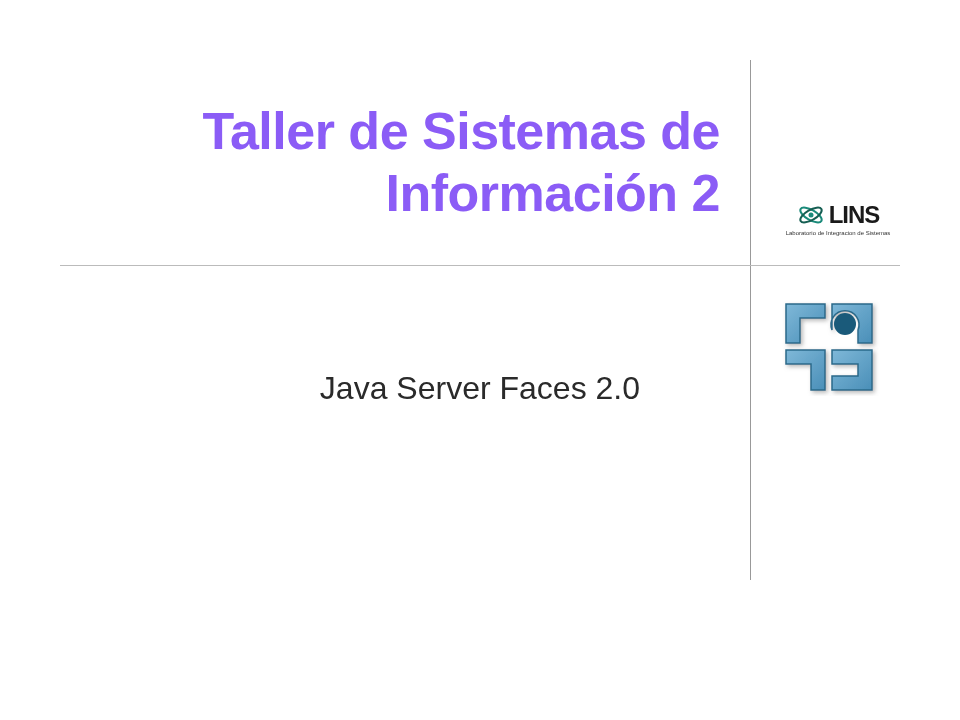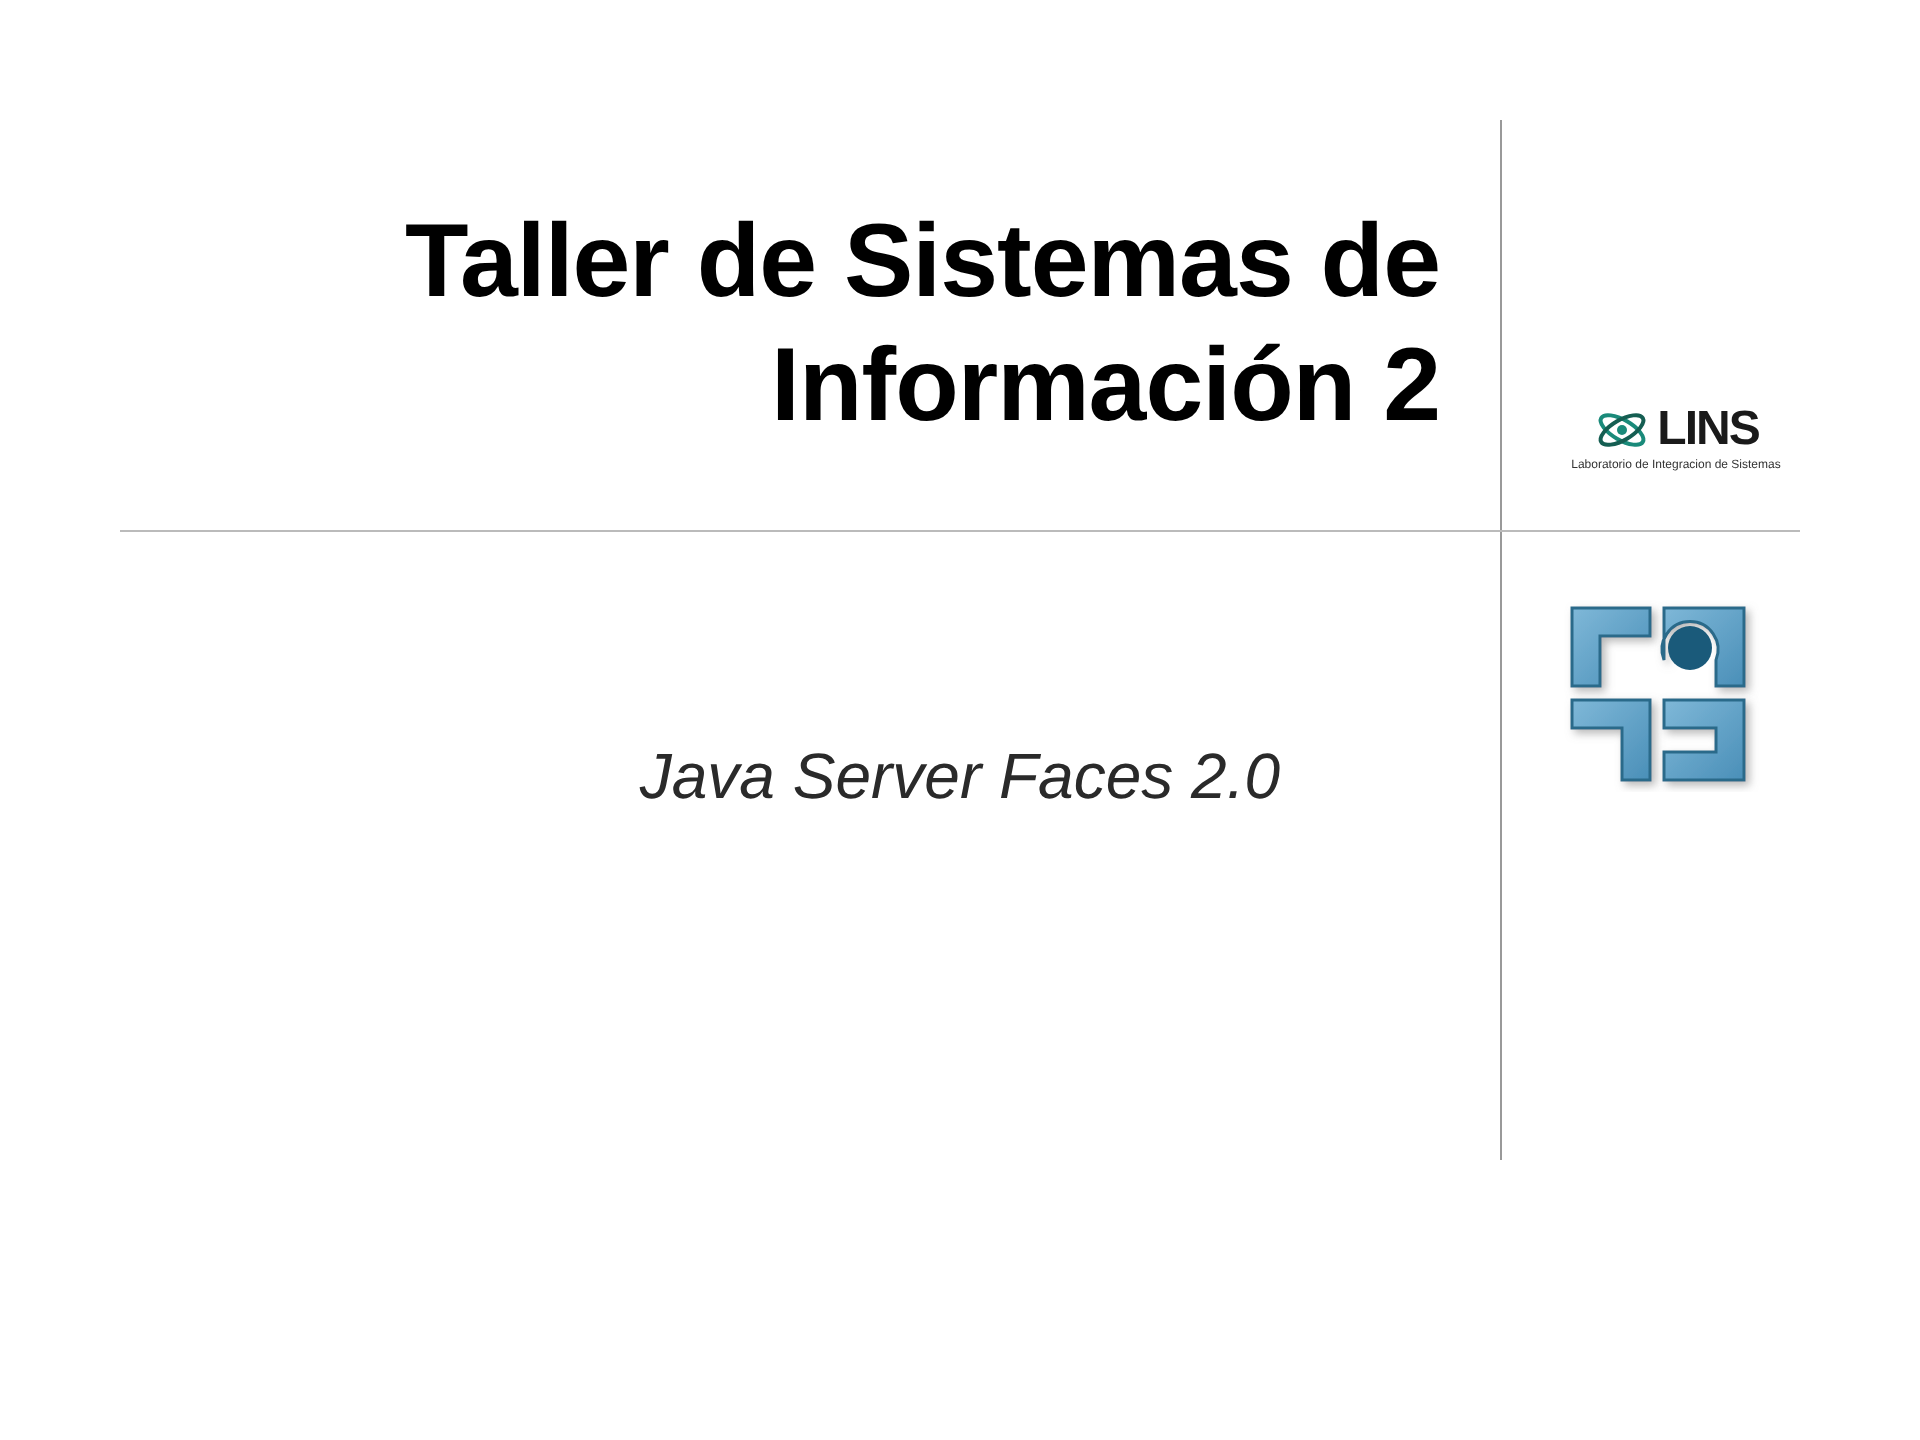--- a/index.html
+++ b/index.html
@@ -39,31 +39,30 @@
     .title-area {
       position: absolute;
       left: 90px;
       top: 100px;
       width: 630px;
       text-align: right;
     }
     .title {
       font-size: 52px;
       font-weight: bold;
-      color: #000000;
+      color: #8b5cf6;
       line-height: 1.2;
       letter-spacing: -0.5px;
     }
     .subtitle-area {
       position: absolute;
       left: 90px;
       top: 370px;
       width: 550px;
       text-align: right;
-      font-style: italic;
     }
     .subtitle {
       font-size: 32px;
       font-weight: normal;
       color: #2a2a2a;
     }
     .lins-logo {
       position: absolute;
       left: 768px;
       top: 155px;

